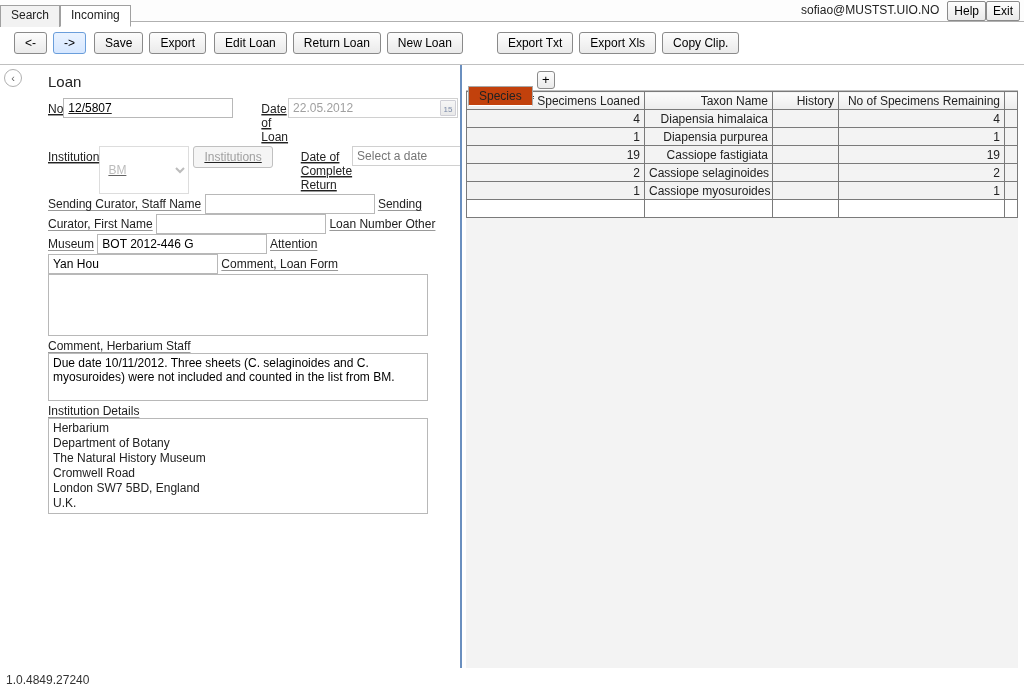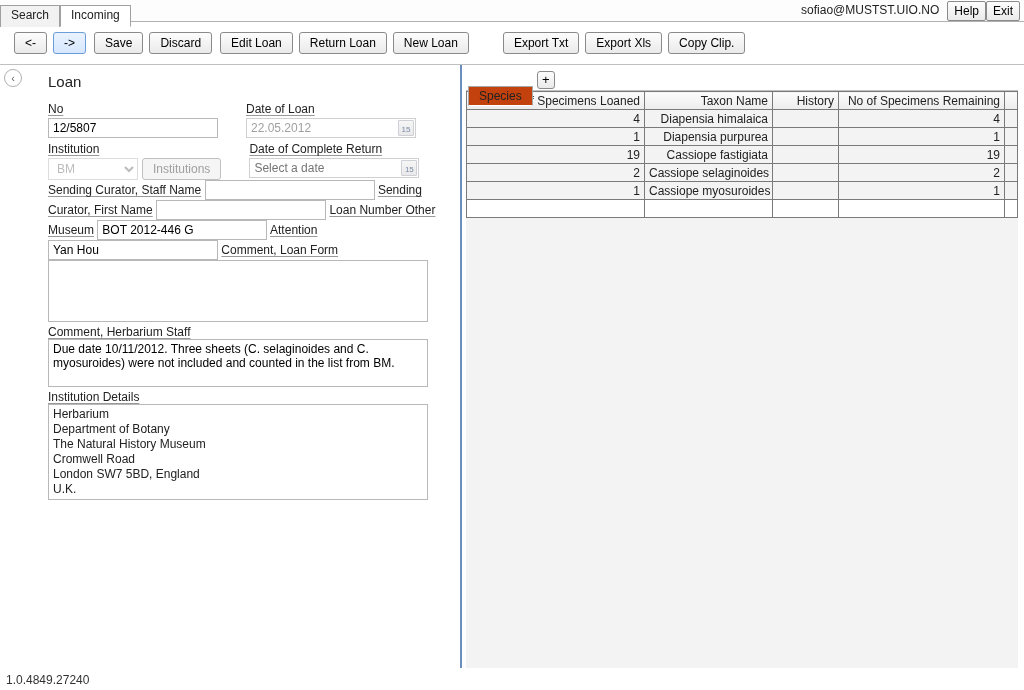--- a/index.html
+++ b/index.html
@@ -106,21 +106,21 @@
 
   .form {
     padding: 6px 18px 4px 48px;
   }
   .form h2 {
     margin: 2px 0 8px 0;
     font-size: 15px;
     font-weight: 400;
   }
   .row { display: flex; gap: 28px; }
-  .col { display: flex; flex-direction: column; }
+  .col { display: flex; flex-direction: row; text-decoration: underline; }
   label.fld {
     font-size: 12px;
     text-decoration: underline;
     text-decoration-color: #999;
     text-underline-offset: 2px;
     margin-top: 4px;
     margin-bottom: 2px;
     color: #222;
   }
   input[type="text"], textarea, select {
@@ -240,21 +240,21 @@
   </div>
 </div>
 
 <div class="toolbar">
   <div class="group">
     <button>&lt;-</button>
     <button style="background:linear-gradient(#eaf3ff,#d6e7ff);border-color:#6a9edb;">-&gt;</button>
   </div>
   <div class="group">
     <button>Save</button>
-    <button>Discard</button>
+    <button>Export</button>
   </div>
   <div class="group">
     <button>Edit Loan</button>
     <button>Return Loan</button>
     <button>New Loan</button>
   </div>
   <div class="gap"></div>
   <div class="group">
     <button>Export Txt</button>
     <button>Export Xls</button>

